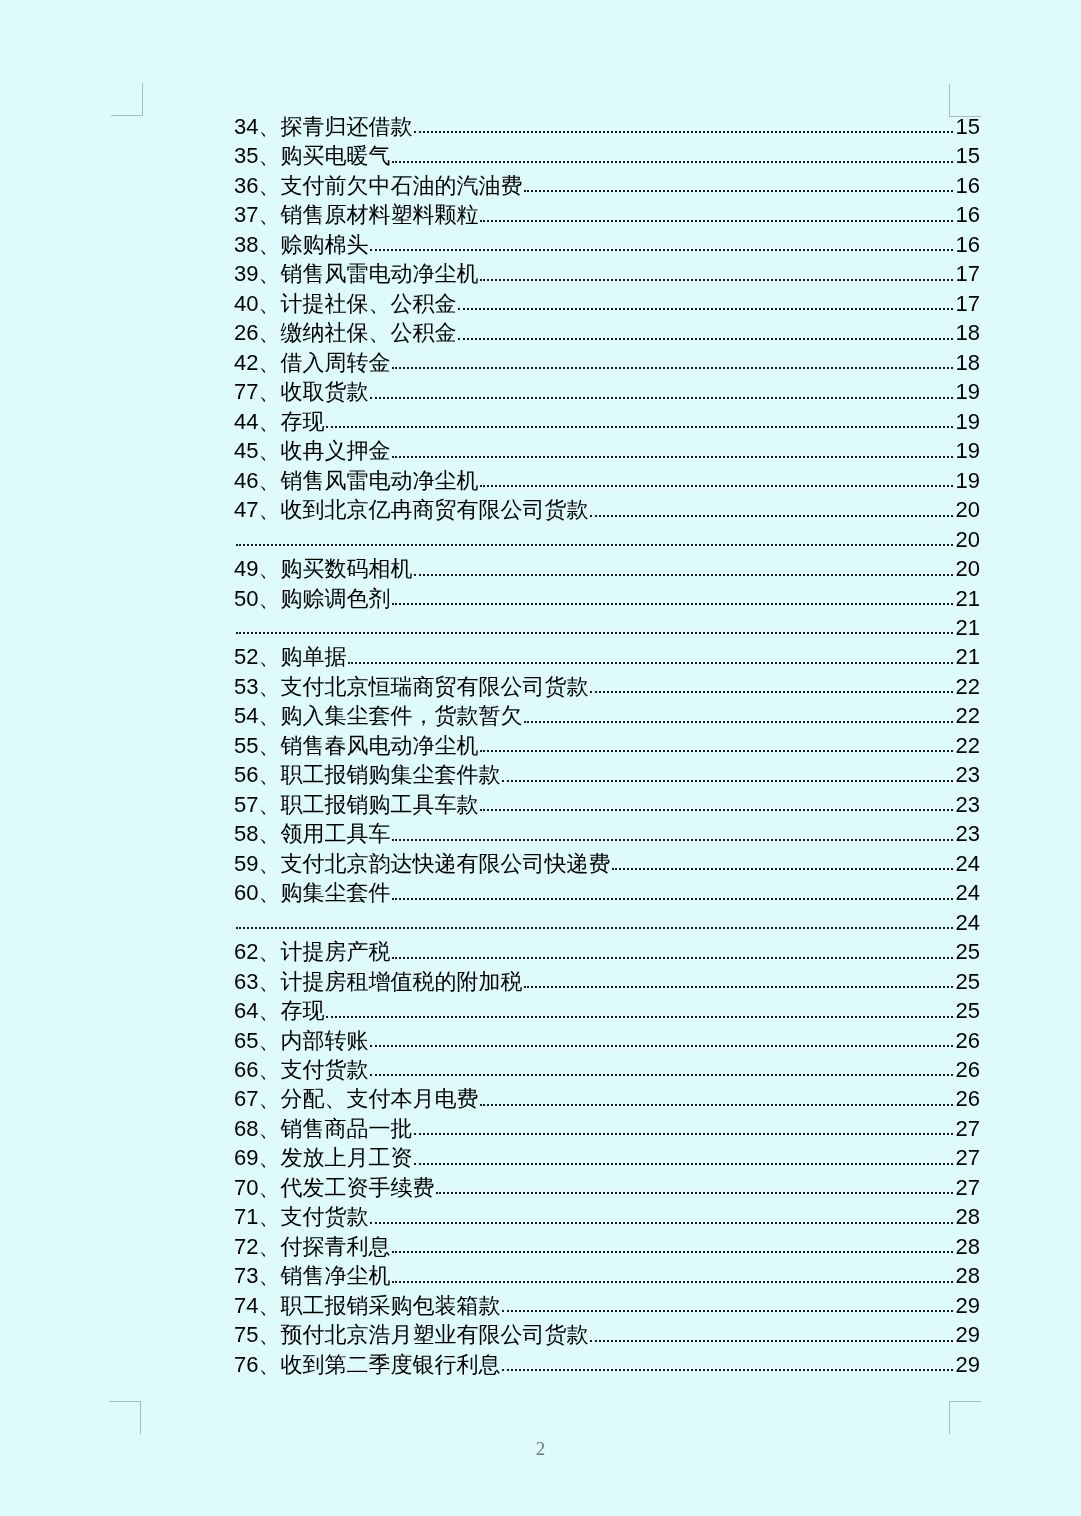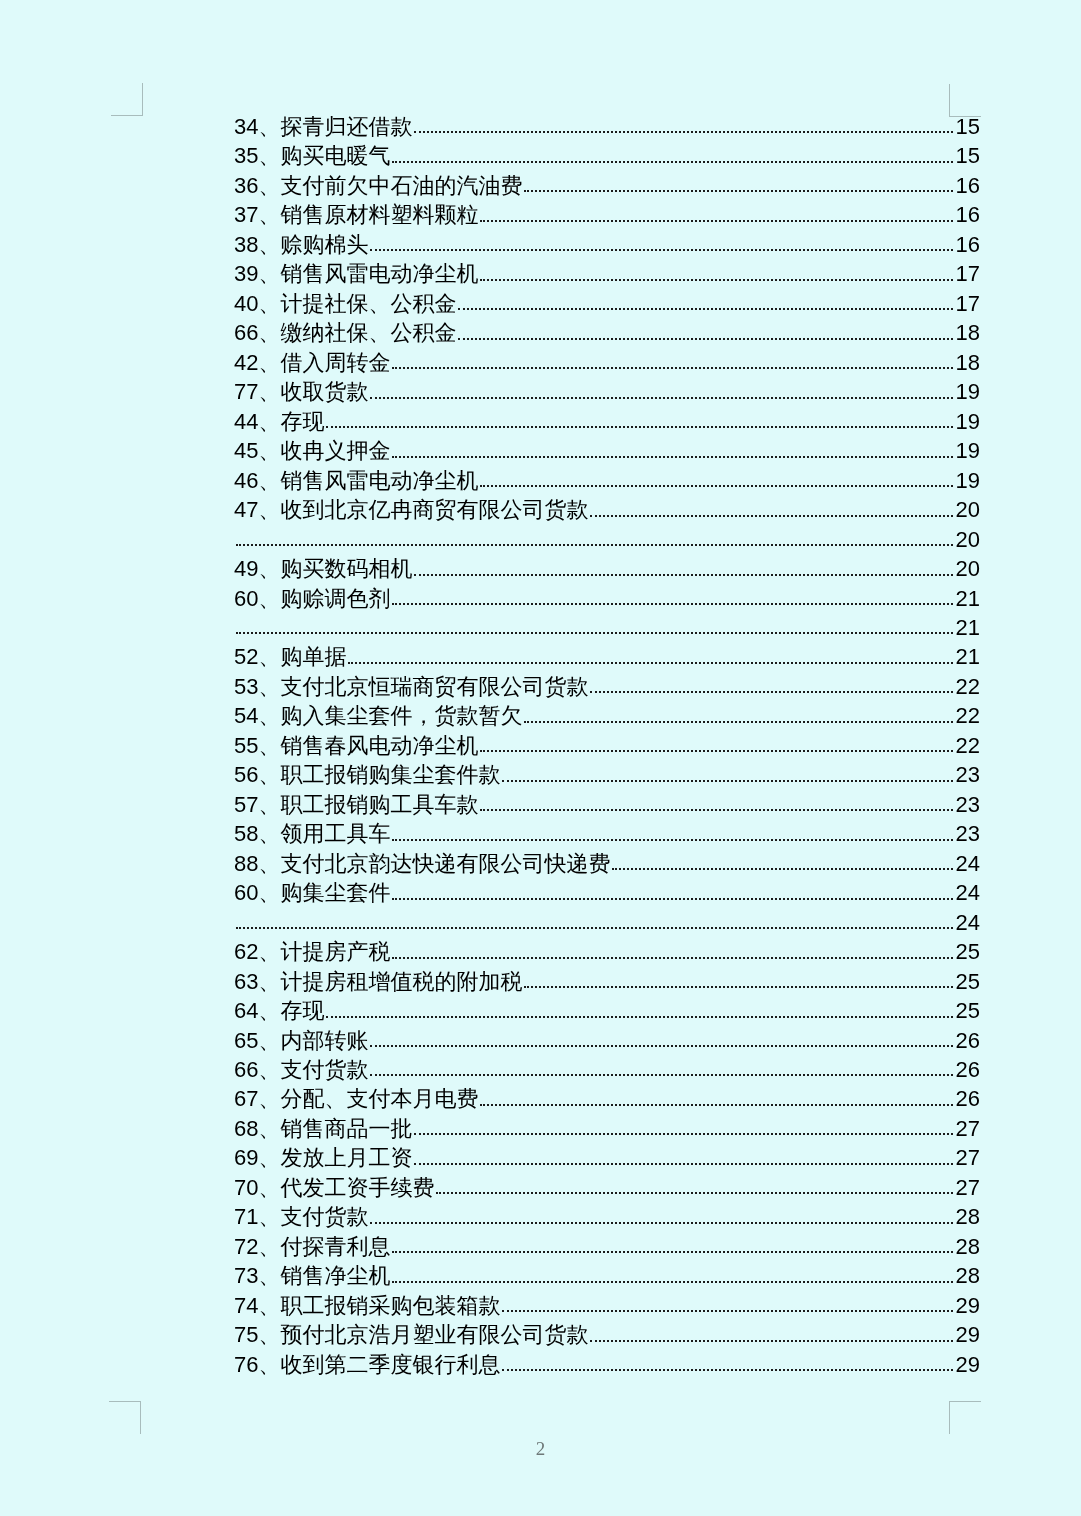--- a/index.html
+++ b/index.html
@@ -119,21 +119,21 @@
     <span class="toc-page">17</span>
   </div>
 
   <div class="toc-row">
     <span class="toc-label">40、计提社保、公积金</span>
     <span class="toc-leader"></span>
     <span class="toc-page">17</span>
   </div>
 
   <div class="toc-row">
-    <span class="toc-label">66、缴纳社保、公积金</span>
+    <span class="toc-label">26、缴纳社保、公积金</span>
     <span class="toc-leader"></span>
     <span class="toc-page">18</span>
   </div>
 
   <div class="toc-row">
     <span class="toc-label">42、借入周转金</span>
     <span class="toc-leader"></span>
     <span class="toc-page">18</span>
   </div>
 
@@ -172,21 +172,21 @@
     <span class="toc-page">20</span>
   </div>
 
   <div class="toc-row">
     <span class="toc-label">49、购买数码相机</span>
     <span class="toc-leader"></span>
     <span class="toc-page">20</span>
   </div>
 
   <div class="toc-row">
-    <span class="toc-label">60、购赊调色剂</span>
+    <span class="toc-label">50、购赊调色剂</span>
     <span class="toc-leader"></span>
     <span class="toc-page">21</span>
   </div>
 
   <div class="toc-row">
     <span class="toc-leader"></span>
     <span class="toc-page">21</span>
   </div>
 
   <div class="toc-row">
@@ -225,21 +225,21 @@
     <span class="toc-page">23</span>
   </div>
 
   <div class="toc-row">
     <span class="toc-label">58、领用工具车</span>
     <span class="toc-leader"></span>
     <span class="toc-page">23</span>
   </div>
 
   <div class="toc-row">
-    <span class="toc-label">88、支付北京韵达快递有限公司快递费</span>
+    <span class="toc-label">59、支付北京韵达快递有限公司快递费</span>
     <span class="toc-leader"></span>
     <span class="toc-page">24</span>
   </div>
 
   <div class="toc-row">
     <span class="toc-label">60、购集尘套件</span>
     <span class="toc-leader"></span>
     <span class="toc-page">24</span>
   </div>
 

